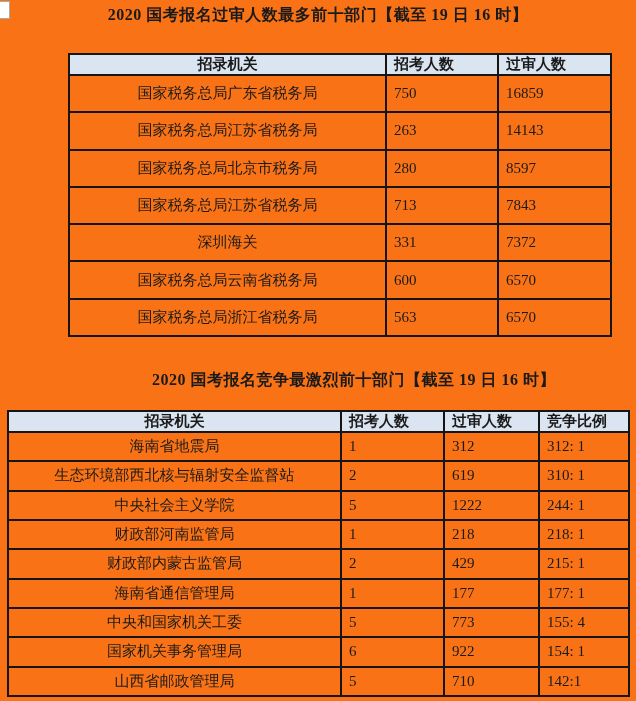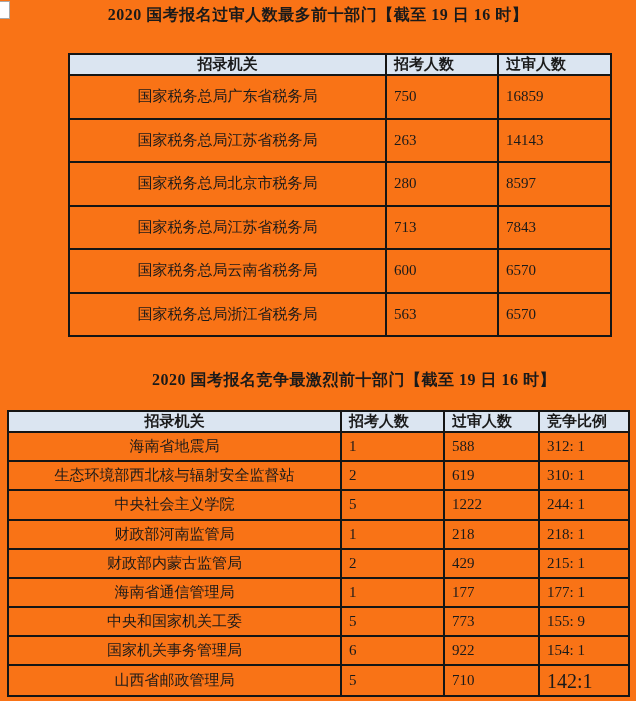--- a/index.html
+++ b/index.html
@@ -34,21 +34,21 @@
     border:2px solid #151515;
   }
   table.data-table th, table.data-table td {
     padding:0 7px; overflow:hidden; white-space:nowrap; vertical-align:middle;
   }
   table.data-table th {
     background:#dbe5f1; font-weight:bold;
   }
   .al { text-align:center;margin-top:22px; }
   .ac { text-align:left; }
-  td.emphasis { font-size:20px; line-height:1; padding:0 2px; }
+  td.emphasis { font-size:15px; line-height:1; padding:0 2px; }
 </style>
 </head>
 <body>
 
 <div class="page">
   <div class="corner-box"></div>
 
   <h1 id="title-1" class="doc-title">2020 国考报名过审人数最多前十部门【截至 19 日 16 时】</h1>
 
   <table id="table-1" class="data-table" data-table="0">
@@ -79,20 +79,25 @@
           <td class="al">国家税务总局北京市税务局</td>
           <td class="ac">280</td>
           <td class="ac">8597</td>
         </tr>
         <tr>
           <td class="al">国家税务总局江苏省税务局</td>
           <td class="ac">713</td>
           <td class="ac">7843</td>
         </tr>
         <tr>
+          <td class="al">深圳海关</td>
+          <td class="ac">331</td>
+          <td class="ac">7372</td>
+        </tr>
+        <tr>
           <td class="al">国家税务总局云南省税务局</td>
           <td class="ac">600</td>
           <td class="ac">6570</td>
         </tr>
         <tr>
           <td class="al">国家税务总局浙江省税务局</td>
           <td class="ac">563</td>
           <td class="ac">6570</td>
         </tr>
       </tbody>
@@ -112,21 +117,21 @@
           <th class="al">招录机关</th>
           <th class="ac">招考人数</th>
           <th class="ac">过审人数</th>
           <th class="ac">竞争比例</th>
         </tr>
       </thead>
       <tbody>
         <tr>
           <td class="al">海南省地震局</td>
           <td class="ac">1</td>
-          <td class="ac">588</td>
+          <td class="ac">312</td>
           <td class="ac">312: 1</td>
         </tr>
         <tr>
           <td class="al">生态环境部西北核与辐射安全监督站</td>
           <td class="ac">2</td>
           <td class="ac">619</td>
           <td class="ac">310: 1</td>
         </tr>
         <tr>
           <td class="al">中央社会主义学院</td>
@@ -149,21 +154,21 @@
         <tr>
           <td class="al">海南省通信管理局</td>
           <td class="ac">1</td>
           <td class="ac">177</td>
           <td class="ac">177: 1</td>
         </tr>
         <tr>
           <td class="al">中央和国家机关工委</td>
           <td class="ac">5</td>
           <td class="ac">773</td>
-          <td class="ac">155: 9</td>
+          <td class="ac">155: 4</td>
         </tr>
         <tr>
           <td class="al">国家机关事务管理局</td>
           <td class="ac">6</td>
           <td class="ac">922</td>
           <td class="ac">154: 1</td>
         </tr>
         <tr>
           <td class="al">山西省邮政管理局</td>
           <td class="ac">5</td>

